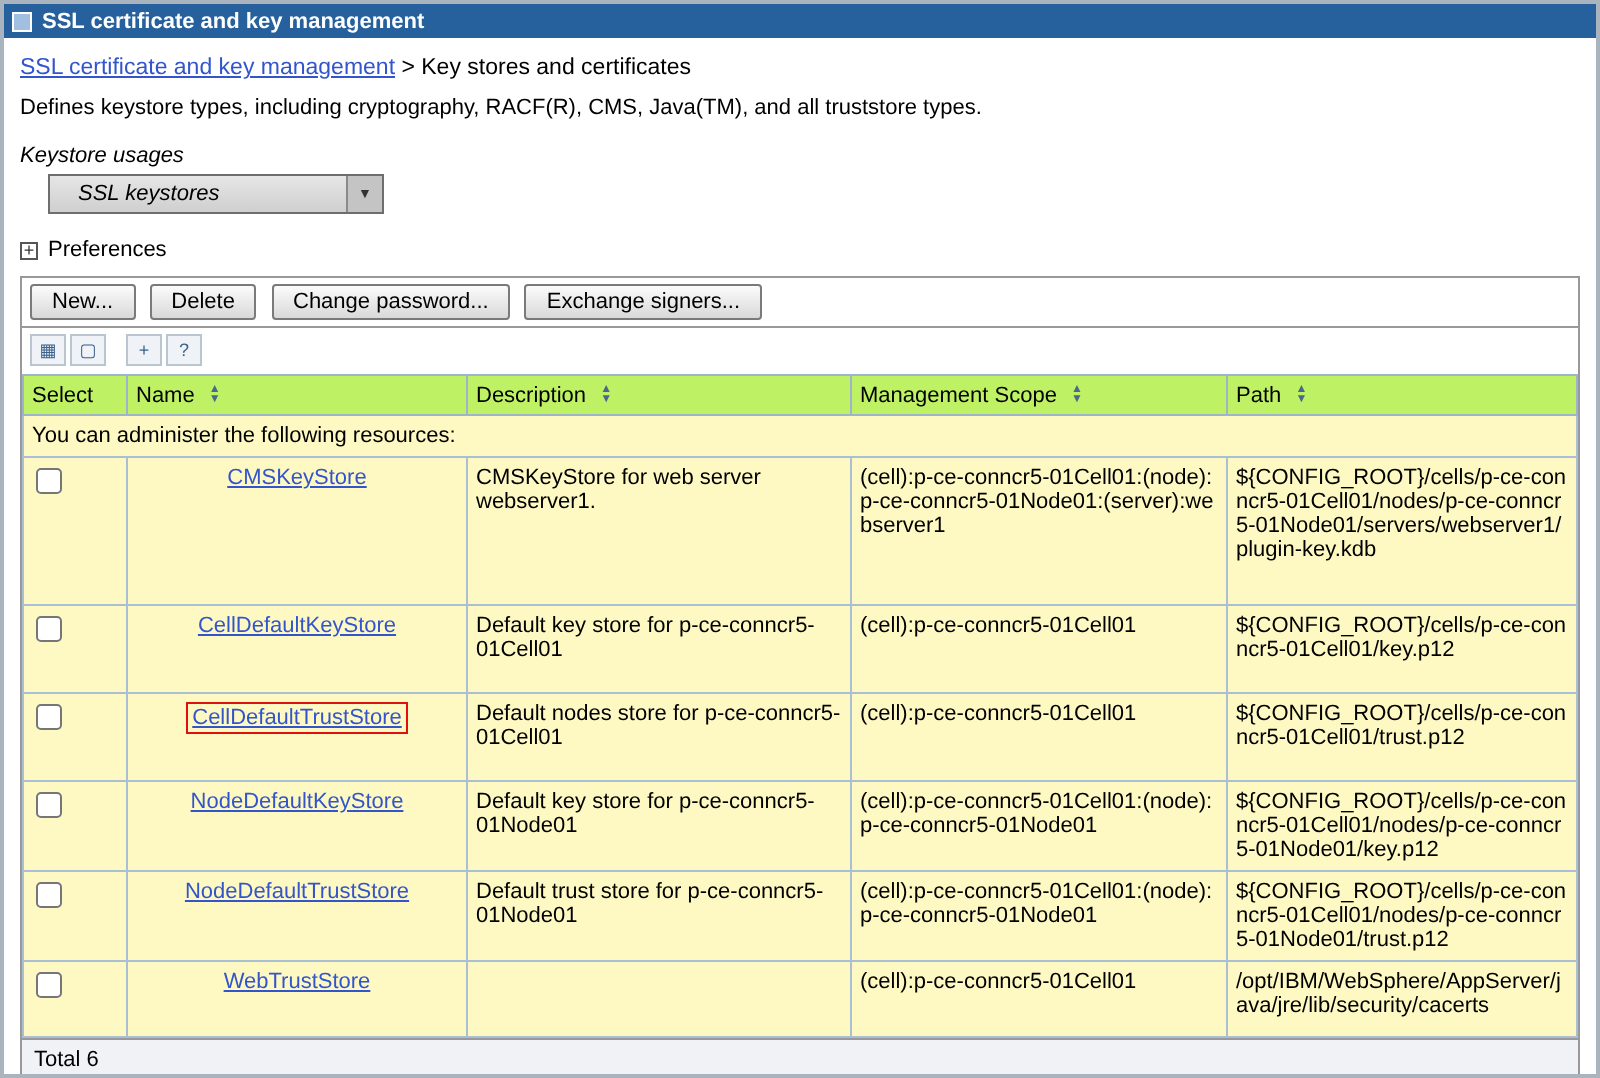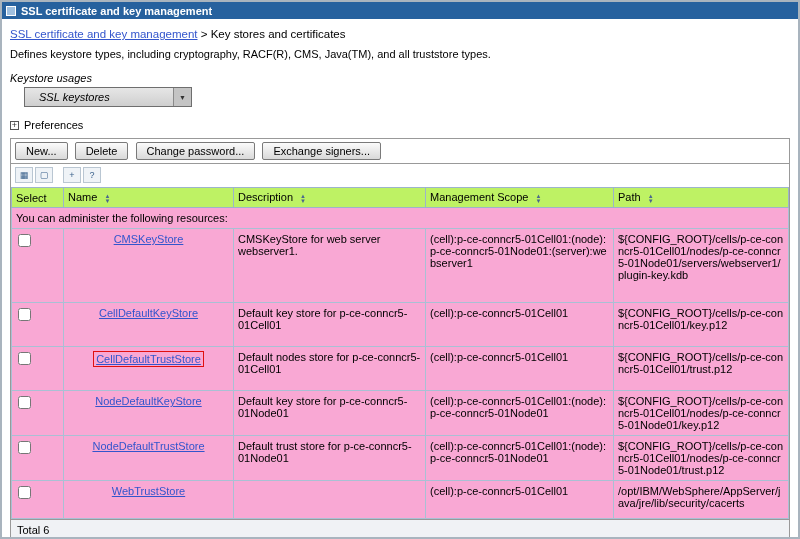--- a/index.html
+++ b/index.html
@@ -118,21 +118,21 @@
     text-align: left;
     font-weight: normal;
     padding: 3px 4px;
     height: 20px;
     color: #000000;
   }
   table.keystores td {
     border: 1px solid #A9C0D4;
     padding: 4px 4px;
     vertical-align: top;
-    background: #f9a8d4;
+    background: #fef9c3;
     color: #000000;
   }
   .col-select { width: 52px; }
   .col-name   { width: 170px; text-align: center; }
   .col-desc   { width: 192px; }
   .col-scope  { width: 188px; }
   .col-path   { width: auto; }
   .caption-row td {
     background: #E1E9F1;
     padding: 3px 4px;

